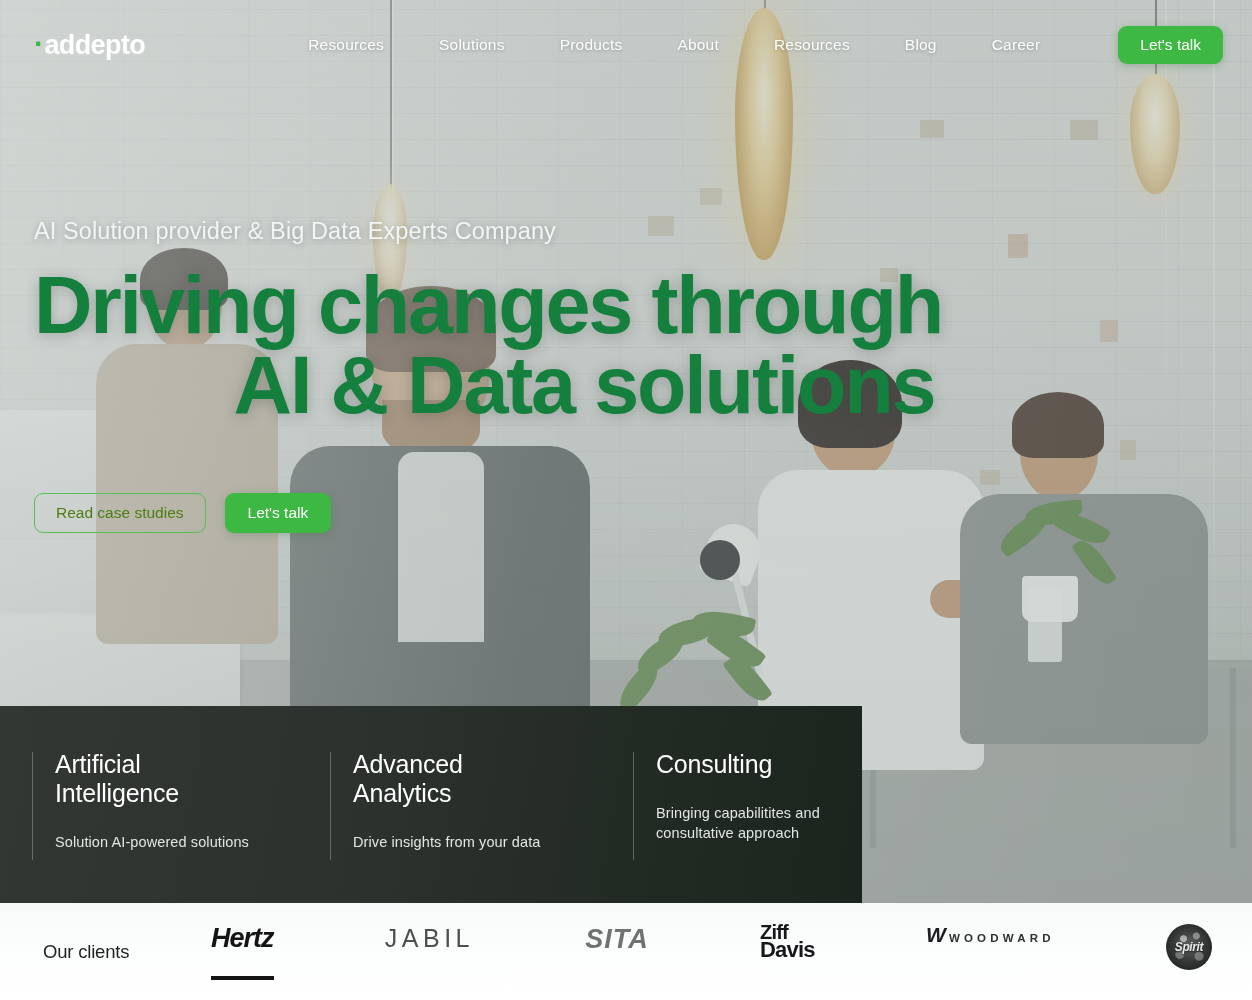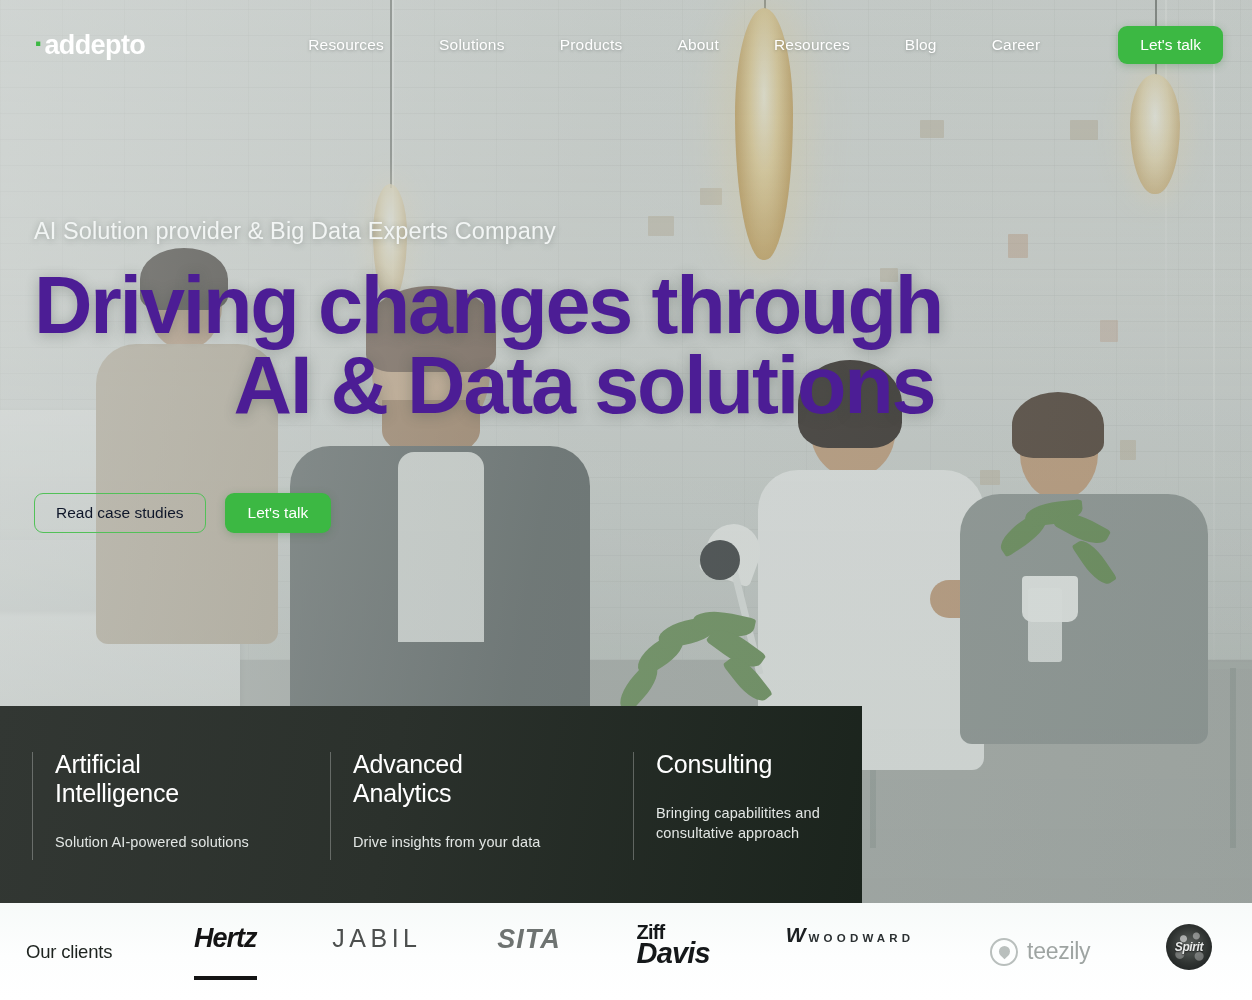--- a/index.html
+++ b/index.html
@@ -98,27 +98,27 @@
     box-shadow:0 2px 8px rgba(40,110,46,.28);
   }
 
   
   .hero-copy { position:absolute; left:34px; top:218px; z-index:30; width:1100px; }
   .eyebrow {
     color:#f2f5f4; font-size:23.5px; font-weight:400; letter-spacing:.1px;
     text-shadow:0 1px 6px rgba(70,80,76,.4); margin-bottom:22px;
   }
   .headline {
-    color:#4c1d95; font-size:81px; font-weight:700; line-height:.96;
+    color:#15803d; font-size:81px; font-weight:700; line-height:.96;
     letter-spacing:-2.2px; text-shadow:0 2px 14px rgba(60,70,66,.32);
   }
   .headline .l2 { display:block; margin-top:2px;text-align:center; }
   .hero-btns { display:flex; align-items:center; margin-top:68px; }
   .btn-outline {
-    background:transparent; border:1px solid #52c158; color:#0f172a;
+    background:transparent; border:1px solid #52c158; color:#4d7c0f;
     font-family:"Liberation Sans", sans-serif;
     font-size:15.5px; border-radius:9px; height:40px; padding:0 21px; cursor:pointer;
   }
   .btn-solid {
     background:#3cb843; border:none; color:#ffffff;
     font-family:"Liberation Sans", sans-serif;
     font-size:15.5px; border-radius:9px; height:40px; padding:0 23px;
     margin-left:19px; cursor:pointer;
     box-shadow:0 2px 8px rgba(40,110,46,.25);
   }
@@ -141,32 +141,32 @@
   .card-desc { color:#e2e6e4; font-size:14.5px; line-height:1.38; letter-spacing:.1px; }
   .card-1 .card-desc, .card-2 .card-desc { position:absolute; left:23px; top:82px; }
   .card-3 .card-desc { margin-top:24px; }
 
   
   .clients {
     position:absolute; left:0; top:903px; width:1252px; height:97px; z-index:20;
     background:linear-gradient(180deg,#f7faf9 0%, #fdfefe 55%, #ffffff 100%);
     display:flex; align-items:center;
   }
-  .clients-label { margin-left:26px; font-size:18.5px; color:#1d231f; letter-spacing:-.2px; width:160px; }
+  .clients-label { margin-left:43px; font-size:18.5px; color:#1d231f; letter-spacing:-.2px; width:160px; }
   .logos { flex:1; display:flex; align-items:center; justify-content:space-between;
            padding-right:40px; padding-left:8px; }
   .client-logo { display:flex; justify-content:center; height:56px; }
 
   .lg-hertz { font-size:27px; font-weight:700; font-style:italic; color:#141414;
               letter-spacing:-1px; border-bottom:4px solid #141414; line-height:1.05; padding-bottom:1px;}
   .lg-jabil { font-size:25px; font-weight:400; color:#4c4f4e; letter-spacing:4.5px; }
   .lg-sita  { font-size:27px; font-weight:700; color:#6e7371; letter-spacing:1px; font-style:italic; }
   .lg-ziff  { color:#15181a; line-height:.86; font-weight:700; letter-spacing:-.8px; }
   .lg-ziff .z1{ font-size:20px; display:block; }
-  .lg-ziff .z2{ font-size:29px; display:block;font-style:italic; }
+  .lg-ziff .z2{ font-size:22px; display:block; }
 
   .lg-inpost{ display:flex; align-items:center; }
   .sun { position:relative; width:40px; height:40px; }
   .ray { position:absolute; left:19px; top:0; width:1.6px; height:40px;
          background:linear-gradient(180deg,#8d9391 0 9px, transparent 9px 31px, #8d9391 31px 40px);
          transform-origin:center center; }
   .inpost-txt{ margin-left:-4px; }
   .inpost-txt .ip1{ font-size:19px; font-weight:700; color:#23282a; letter-spacing:-.4px; display:block;}
   .inpost-txt .ip2{ font-size:7.5px; color:#43484a; letter-spacing:.6px; display:block; margin-top:1px;}
 
@@ -376,26 +376,20 @@
       </div>
 
 
       <div class="client-logo">
         <span class="lg-wood">
           <span class="wood-mark">W</span>
           <span class="wood-name">WOODWARD</span>
         </span>
       </div>
 
-      <div class="client-logo lg-teez">
-        <span class="teez-ico">
-          <i class="teez-heart"></i>
-        </span>
-        <span class="teez-txt">teezily</span>
-      </div>
 
       <div class="client-logo">
         <span class="lg-spirit">
           <span class="spirit-txt">Spirit</span>
         </span>
       </div>
 
     </div>
   </div>
 

